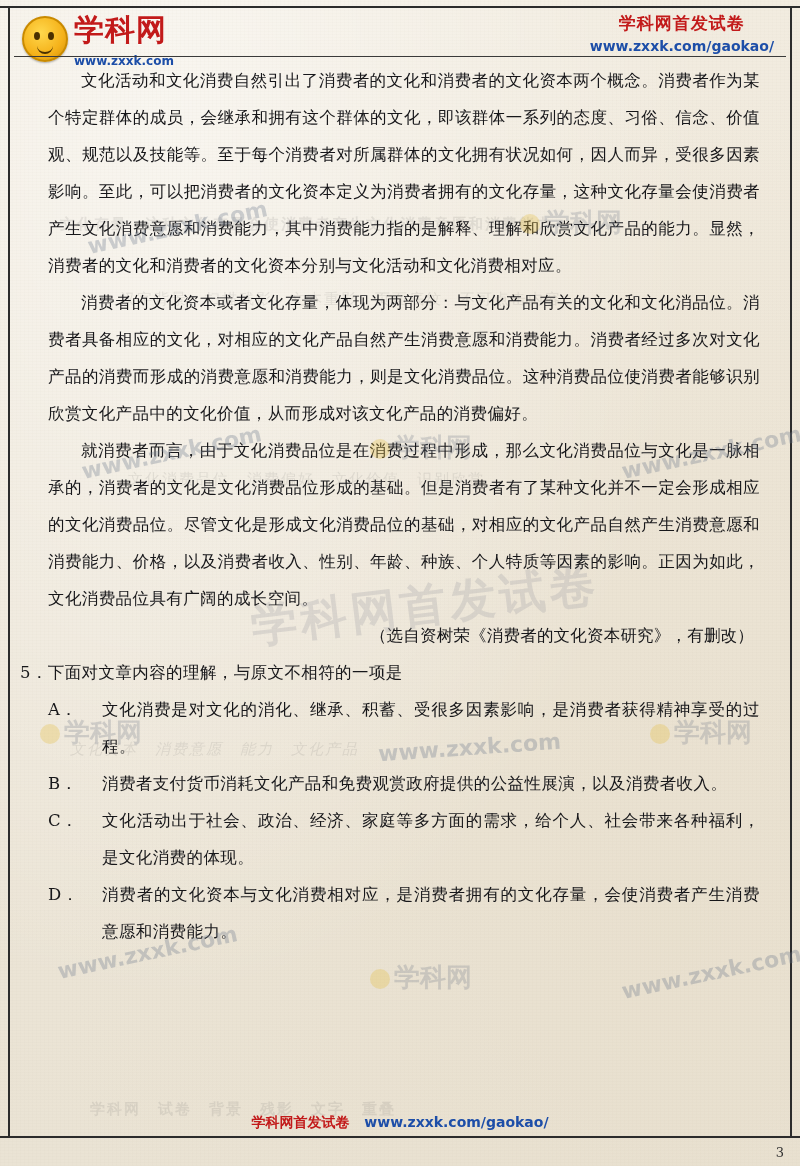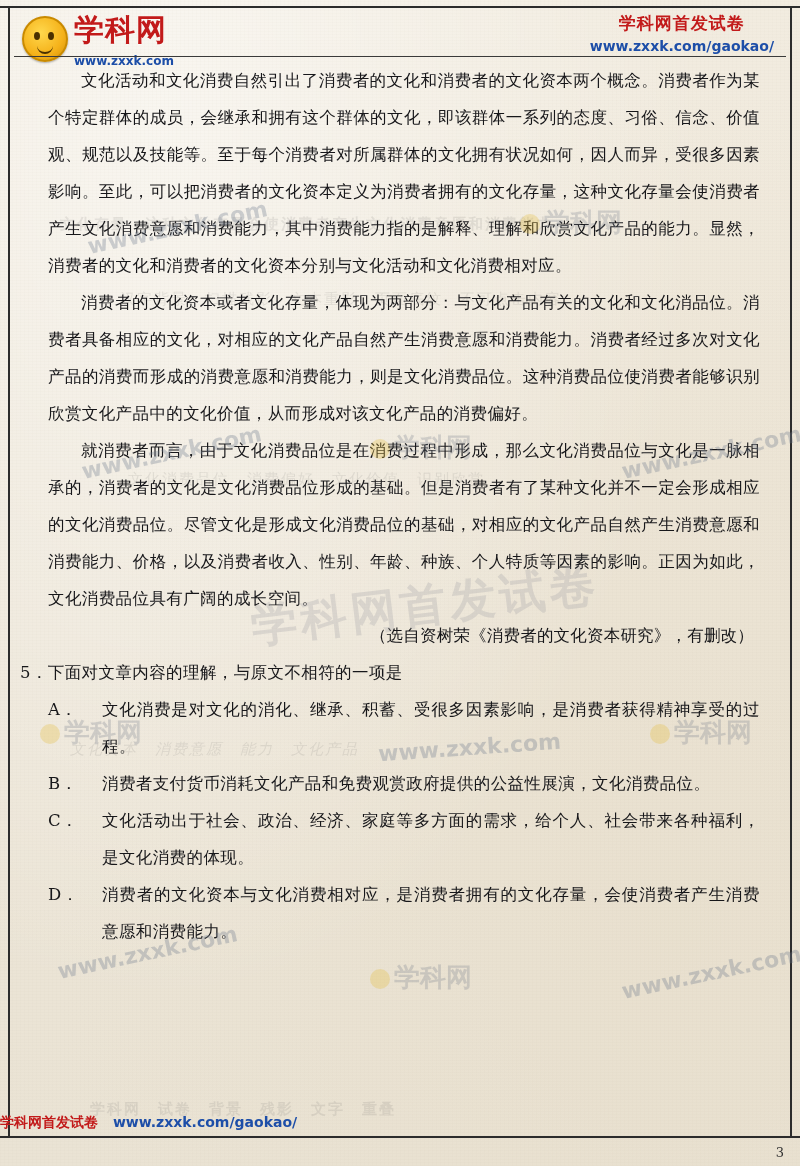--- a/index.html
+++ b/index.html
@@ -190,20 +190,21 @@
   .option .opt-text {
     display: block;
     padding-left: 26px;
   }
 
   
   .footer {
     position: absolute;
     left: 0; right: 0;
     bottom: 34px;
+    text-align: center;
     font-family: "DejaVu Sans", "Liberation Sans", sans-serif;
     font-size: 14px;
     font-weight: bold;
   }
   .footer .f1 { color: #c21a1a; }
   .footer .f2 { color: #1d4ea8; margin-left: 10px; }
   .page-num {
     position: absolute;
     right: 16px;
     bottom: 6px;
@@ -293,21 +294,21 @@
   <p class="para">就消费者而言，由于文化消费品位是在消费过程中形成，那么文化消费品位与文化是一脉相承的，消费者的文化是文化消费品位形成的基础。但是消费者有了某种文化并不一定会形成相应的文化消费品位。尽管文化是形成文化消费品位的基础，对相应的文化产品自然产生消费意愿和消费能力、价格，以及消费者收入、性别、年龄、种族、个人特质等因素的影响。正因为如此，文化消费品位具有广阔的成长空间。</p>
   <p class="source-line">（选自资树荣《消费者的文化资本研究》，有删改）</p>
   <p class="question">5．下面对文章内容的理解，与原文不相符的一项是</p>
 
   <p class="option">
     <span class="opt-label">A．</span>
     <span class="opt-text">文化消费是对文化的消化、继承、积蓄、受很多因素影响，是消费者获得精神享受的过程。</span>
   </p>
   <p class="option">
     <span class="opt-label">B．</span>
-    <span class="opt-text">消费者支付货币消耗文化产品和免费观赏政府提供的公益性展演，文化消费品位。</span>
+    <span class="opt-text">消费者支付货币消耗文化产品和免费观赏政府提供的公益性展演，以及消费者收入。</span>
   </p>
   <p class="option">
     <span class="opt-label">C．</span>
     <span class="opt-text">文化活动出于社会、政治、经济、家庭等多方面的需求，给个人、社会带来各种福利，是文化消费的体现。</span>
   </p>
   <p class="option">
     <span class="opt-label">D．</span>
     <span class="opt-text">消费者的文化资本与文化消费相对应，是消费者拥有的文化存量，会使消费者产生消费意愿和消费能力。</span>
   </p>
 </div>

